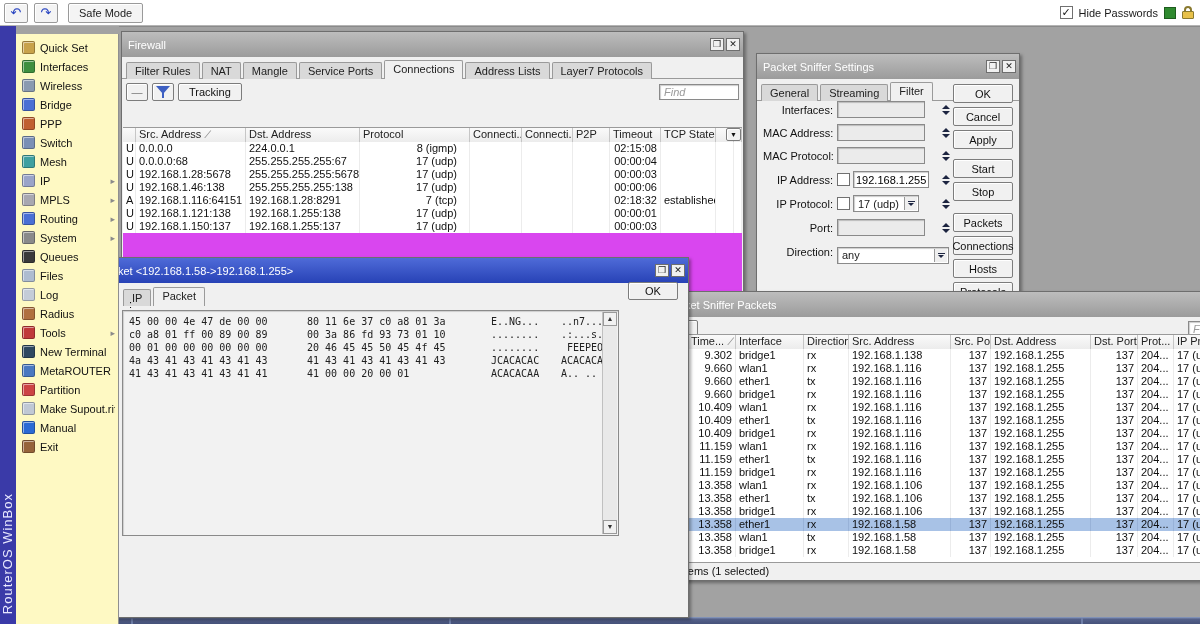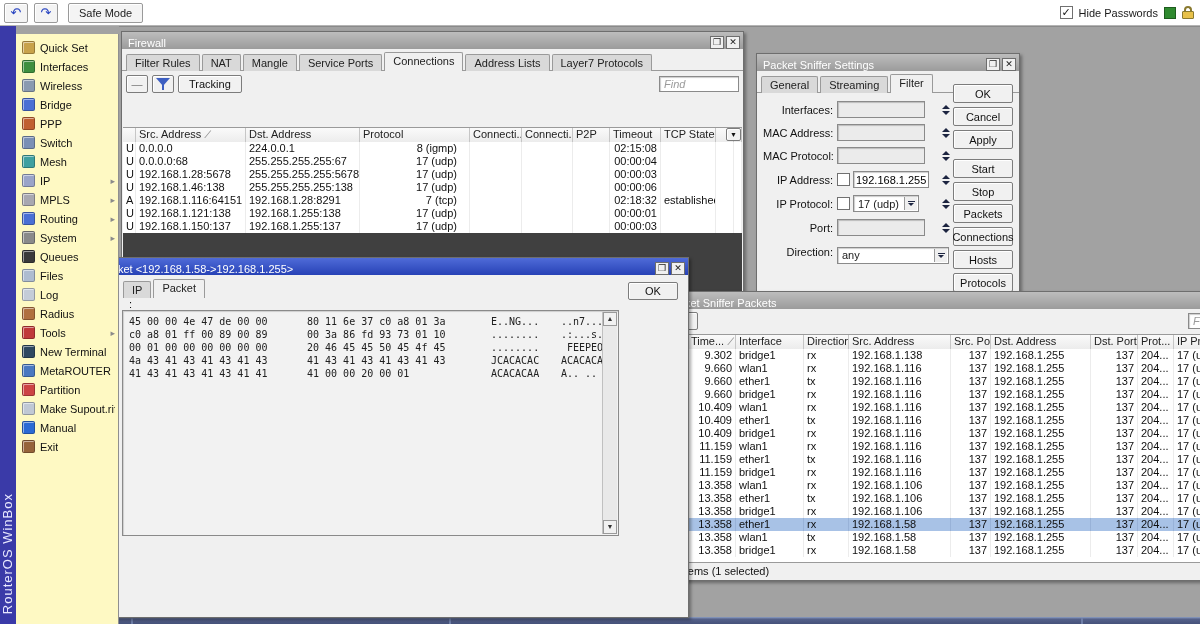--- a/index.html
+++ b/index.html
@@ -27,21 +27,21 @@
   .sb-label { white-space:nowrap; overflow:hidden; font-size:11px; color:#111; }
   .sb-arrow { margin-left:auto; color:#8a8a8a; font-size:9px; }
 
   
   .mdi { position:absolute; left:119px; top:26px; width:1081px; height:598px; background:#a2a2a2; overflow:hidden; border-top:1px solid #8a8a8a; }
   .taskstrip { position:absolute; left:0; bottom:0; width:1081px; height:7px; background:linear-gradient(180deg,#8ea0c4 0%,#55618a 30%,#46527a 100%); z-index:5; }
   .taskstrip .seg { position:absolute; top:1px; bottom:0; width:2px; background:#6e7ea8; }
 
   
   .win { position:absolute; background:#f0f0f0; border:1px solid #6e6e6e; box-shadow:2px 2px 3px rgba(0,0,0,.35); }
-  .titlebar { height:17px; display:flex; align-items:flex-end; padding:0 3px 0 6px; color:#ffffff; font-size:11px; white-space:nowrap; overflow:hidden; }
+  .titlebar { height:25px; display:flex; align-items:center; padding:0 3px 0 6px; color:#ffffff; font-size:11px; white-space:nowrap; overflow:hidden; }
   .titlebar.inactive { background:linear-gradient(180deg,#bdbdbd,#9b9b9b); }
   .titlebar.active { background:linear-gradient(180deg,#4f6bd8,#2742b6); }
   .tb-btns { margin-left:auto; display:flex; gap:2px; flex:0 0 auto; }
   .tb-btn { width:14px; height:13px; background:#f0f0f0; border:1px solid #6e6e6e; font-size:9px; line-height:10px; text-align:center; color:#222; }
   .tabs { display:flex; align-items:flex-end; padding:3px 4px 0 4px; gap:2px; border-bottom:1px solid #9a9a9a; height:22px; }
   .tab { padding:2px 8px 2px; font-size:11px; background:#d9d9d9; border:1px solid #9a9a9a; border-bottom:none; border-radius:2px 2px 0 0; color:#222; position:relative; top:1px; white-space:nowrap; }
   .tab.active { background:#f0f0f0; z-index:2; padding-bottom:4px; }
   .btn { background:#f1f1f1; border:1px solid #7c7c7c; border-radius:2px; box-shadow:inset 1px 1px 0 #fff; font-size:11px; color:#111; display:flex; align-items:center; justify-content:center; }
   .inp { border:1px solid #8a8a8a; background:#ffffff; font-size:11px; padding:1px 4px; font-family:"Liberation Sans",sans-serif; }
   .inp.disabled { background:#ebebeb; }
@@ -54,21 +54,21 @@
   .grid-hdr .cell { border-right:1px solid #c6c6c6; padding:0 3px; color:#222; white-space:nowrap; overflow:hidden; height:14px; line-height:13px; background:linear-gradient(180deg,#fafafa,#ececec); }
   .grid-row { height:13px; background:#fff; }
   .grid-row .cell { padding:0 3px; white-space:nowrap; overflow:hidden; height:13px; line-height:12px; border-right:1px solid #ececec; color:#101010; }
   .grid-row.selected { background:#a8c2e6; }
   .grid-row.selected .cell { border-right-color:#98b2d8; }
   .r { text-align:right; }
   .sortmark { color:#8a8a8a; font-style:italic; margin-left:6px; }
 
   
   #fw-grid-hdr, .fw-row { grid-template-columns:13px 110px 114px 110px 52px 51px 37px 51px 55px 18px auto; }
-  .fw-table { position:absolute; left:1px; top:95px; right:1px; bottom:1px; background:#404040; border-top:1px solid #9a9a9a; }
+  .fw-table { position:absolute; left:1px; top:95px; right:1px; bottom:1px; background:#d946ef; border-top:1px solid #9a9a9a; }
   .colsel { position:absolute; right:2px; top:96px; width:15px; height:13px; font-size:7px; }
 
   
   .funnel { position:relative; width:14px; height:12px; }
   .funnel .cone { position:absolute; left:0; top:0; width:0; height:0; border-left:7px solid transparent; border-right:7px solid transparent; border-top:8px solid #3d5fc2; }
   .funnel .stem { position:absolute; left:6px; top:7px; width:2px; height:5px; background:#3d5fc2; }
 
   
   .spin { width:15px; height:17px; display:flex; flex-direction:column; align-items:center; justify-content:center; gap:2px; }
   .tri-up { width:0; height:0; border-left:4px solid transparent; border-right:4px solid transparent; border-bottom:4px solid #1c2440; }
@@ -444,21 +444,21 @@
           </span>
       </span>
     </div>
 
     <div id="st-buttons" style="position:absolute; right:6px; top:26px; width:60px;">
         <div class="btn" style="height: 19px; margin-top: 4px;">OK</div>
         <div class="btn" style="height: 19px; margin-top: 4px;">Cancel</div>
         <div class="btn" style="height: 19px; margin-top: 4px;">Apply</div>
         <div class="btn" style="height: 19px; margin-top: 10px;">Start</div>
         <div class="btn" style="height: 19px; margin-top: 4px;">Stop</div>
-        <div class="btn" style="height: 19px; margin-top: 3px;">Packets</div>
+        <div class="btn" style="height: 19px; margin-top: 12px;">Packets</div>
         <div class="btn" style="height: 19px; margin-top: 4px;">Connections</div>
         <div class="btn" style="height: 19px; margin-top: 4px;">Hosts</div>
         <div class="btn" style="height: 19px; margin-top: 4px;">Protocols</div>
       </div>
   </div>
 
   <div class="win" id="pk-win" style="left:540px; top:264px; width:600px; height:290px; z-index:30;">
     <div class="titlebar inactive">
       <span>Packet Sniffer Packets</span>
 

